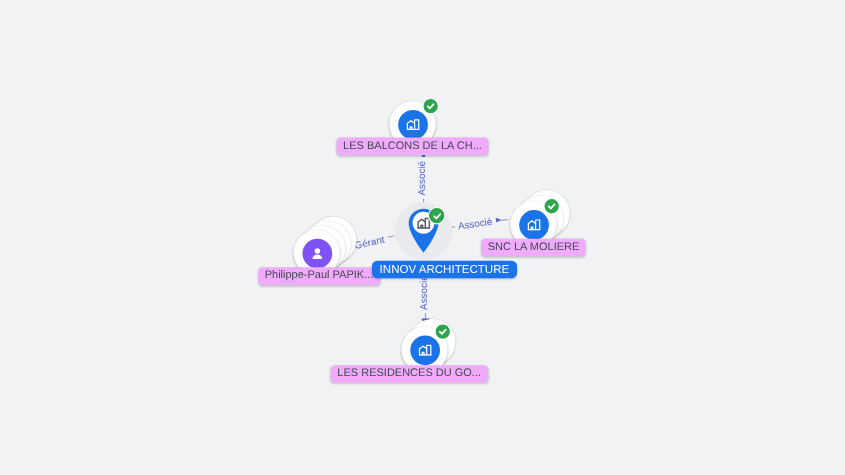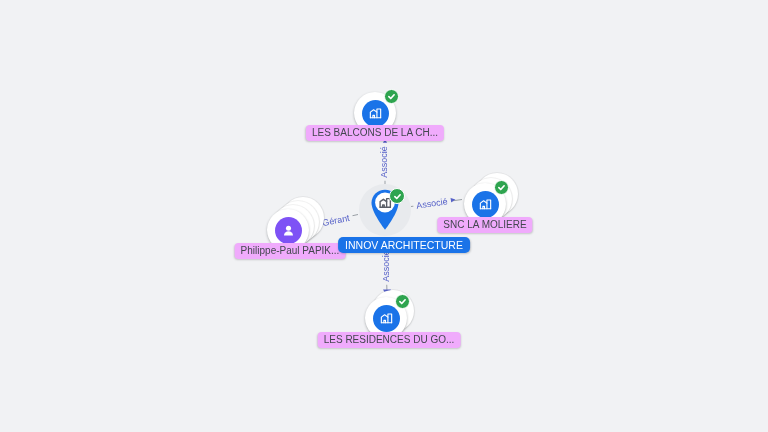--- a/index.html
+++ b/index.html
@@ -126,21 +126,21 @@
             <path d="M5.2 12.5 V10 H6.9 V12.5"></path>
         </svg>
       </div>
       <div class="badge">
         <svg viewBox="0 0 12 12" width="9" height="9" fill="none" stroke="#fff" stroke-width="2.2" stroke-linecap="round" stroke-linejoin="round">
             <path d="M2.5 6.2 L5 8.7 L9.5 3.7"></path>
           </svg>
       </div>
     </div>
   </div>
-  <div class="pill" style="left:389px;top:332px;">LES RESIDENCES DU GO...</div>
+  <div class="pill" style="left:372px;top:332px;">LES RESIDENCES DU GO...</div>
 
   <div class="node" style="left:267px;top:209px;">
     <div class="stack-layer" style="left:15px;top:-12px;"></div>
     <div class="stack-layer" style="left:10px;top:-8px;"></div>
     <div class="stack-layer" style="left:5px;top:-4px;"></div>
     <div class="circle">
       <div class="inner person">
         <svg viewBox="0 0 16 16" width="15" height="15" fill="#fff">
           <circle cx="8" cy="5.6" r="2.7"></circle>
           <path d="M3.2 13.2 a4.8 4.3 0 0 1 9.6 0 Z"></path>

